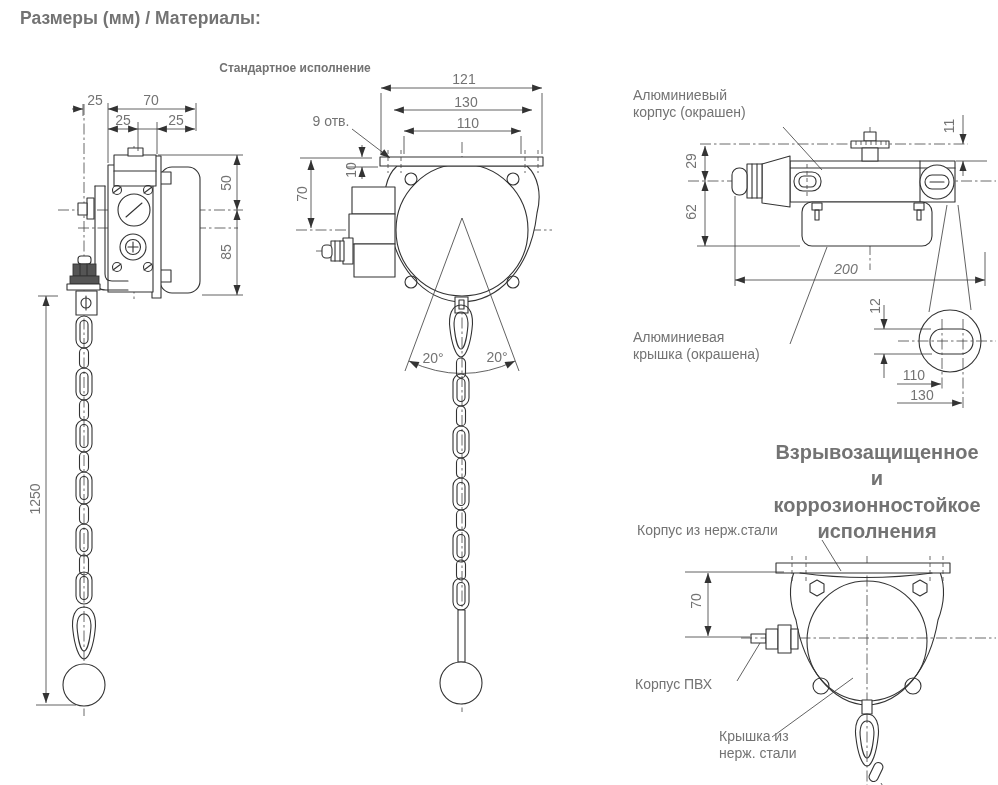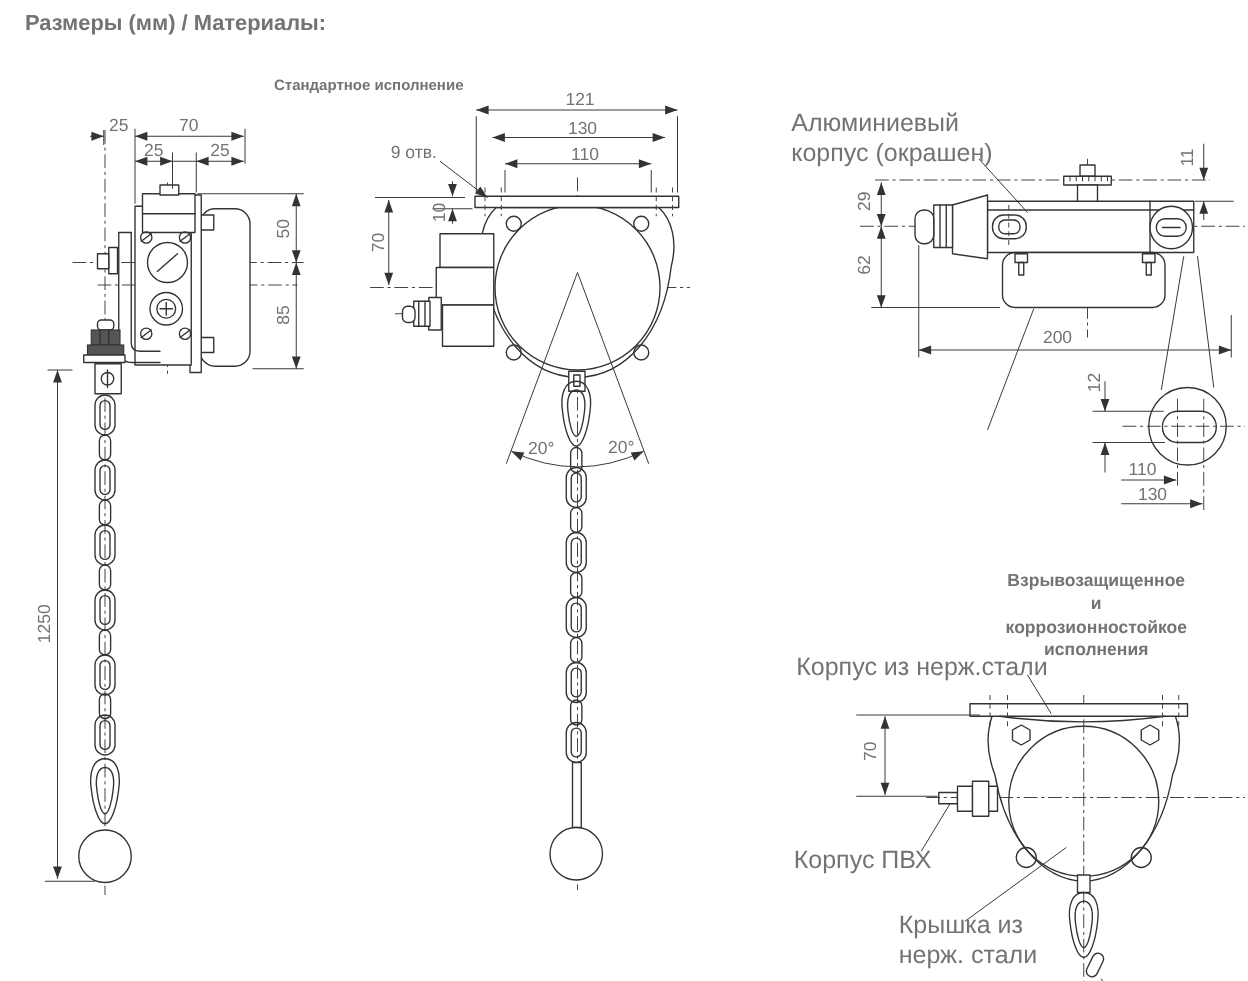--- a/index.html
+++ b/index.html
@@ -10,21 +10,21 @@
   .w{fill:#fff;stroke:#333;stroke-width:1.1;stroke-linejoin:round;}
   .k{fill:#555;stroke:#333;stroke-width:0.9;}
   .t{fill:none;stroke:#3a3a3a;stroke-width:0.8;}
   .c{fill:none;stroke:#444;stroke-width:0.8;stroke-dasharray:11 3 2.5 3;}
   .d{fill:none;stroke:#444;stroke-width:0.8;stroke-dasharray:4 3;}
   .ae{marker-end:url(#ah);}
   .ab{marker-start:url(#ah);marker-end:url(#ah);}
   .txt{position:absolute;white-space:pre-line;line-height:1.22;}
   .dim{position:absolute;font-size:14px;white-space:nowrap;transform:translate(-50%,-50%);}
   .dim.rot{transform:translate(-50%,-50%) rotate(-90deg);}
-  .lbl{font-size:20px;}
+  .lbl{font-size:14px;}
   .ttl{font-weight:bold;}
   .main-title{font-size:17.5px;font-weight:bold;}
   .center{transform:translate(-50%,-50%);text-align:center;white-space:pre-line;}
 </style>
 </head>
 <body>
 
 <div id="stage">
 
 <svg width="998" height="785" viewBox="0 0 998 785">
@@ -316,29 +316,31 @@
   <div class="dim" style="left:466px;top:102px;">130</div>
   <div class="dim" style="left:468px;top:123px;">110</div>
   <div class="dim" style="left:331px;top:121px;">9 отв.</div>
   <div class="dim rot" style="left:302px;top:194px;">70</div>
   <div class="dim rot" style="left:351px;top:170px;">10</div>
   <div class="dim" style="left:433px;top:358px;">20°</div>
   <div class="dim" style="left:497px;top:357px;">20°</div>
 
   <div class="txt lbl" style="left:633px;top:87px;">Алюминиевый
 корпус (окрашен)</div>
+  <div class="txt lbl" style="left:633px;top:329px;">Алюминиевая
+крышка (окрашена)</div>
   <div class="dim rot" style="left:949px;top:126px;">11</div>
   <div class="dim rot" style="left:691px;top:161px;">29</div>
   <div class="dim rot" style="left:691px;top:212px;">62</div>
-  <div class="dim" style="left:846px;top:269px;">200</div>
+  <div class="dim" style="left:846px;top:269px;font-style:italic;">200</div>
   <div class="dim rot" style="left:875px;top:306px;">12</div>
   <div class="dim" style="left:914px;top:375px;">110</div>
   <div class="dim" style="left:922px;top:395px;">130</div>
 
-  <div class="txt ttl center" style="position:absolute;left:877px;top:492px;font-size:14px;line-height:1.32;">Взрывозащищенное и
+  <div class="txt ttl center" style="position:absolute;left:877px;top:492px;font-size:20px;line-height:1.32;">Взрывозащищенное и
 коррозионностойкое
 исполнения</div>
   <div class="txt lbl" style="left:637px;top:522px;">Корпус из нерж.стали</div>
   <div class="txt lbl" style="left:635px;top:676px;">Корпус ПВХ</div>
   <div class="txt lbl" style="left:683px;top:728px;margin-left:36px;">Крышка из
 нерж. стали</div>
   <div class="dim rot" style="left:696px;top:601px;">70</div>
 
 </div>
 

